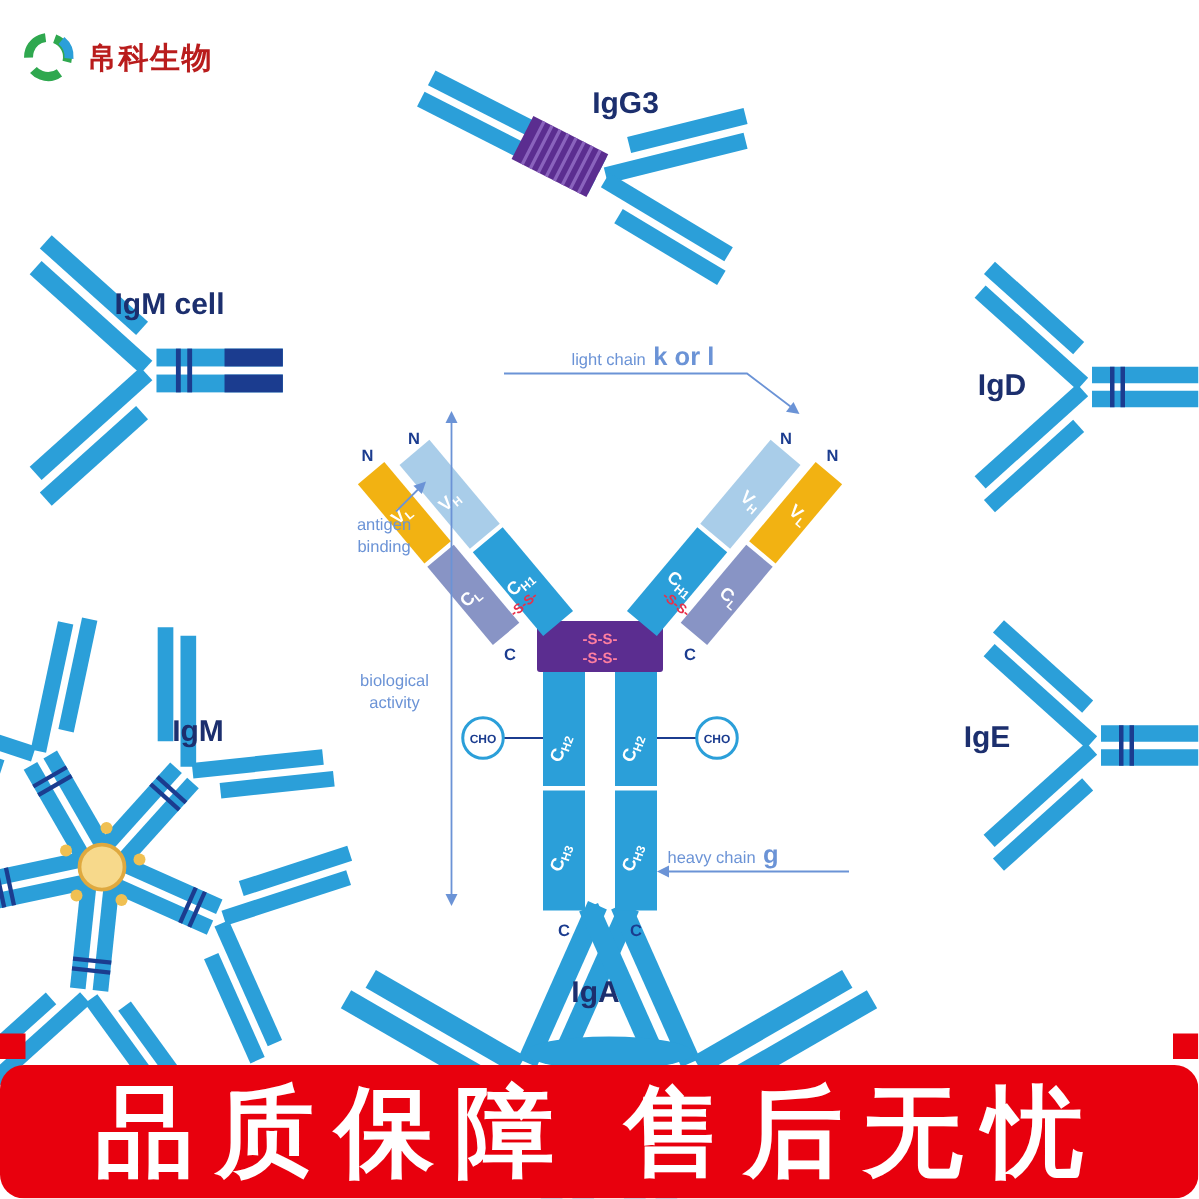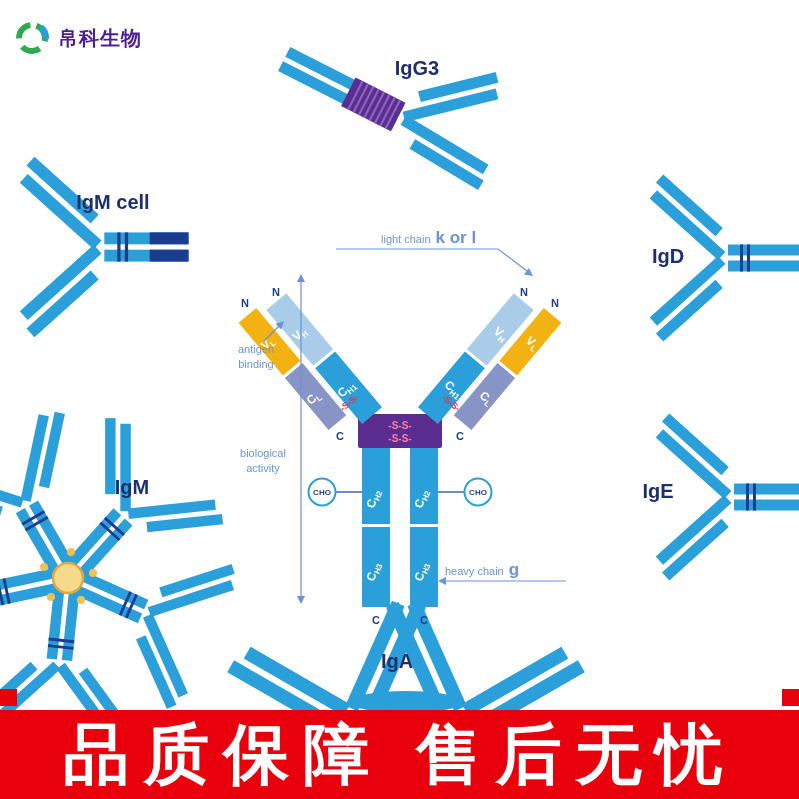--- a/index.html
+++ b/index.html
@@ -4,26 +4,26 @@
 <style>
   html,body { margin:0; padding:0; background:#ffffff; }
   .stage {
     position:relative; width:799px; height:799px; background:#ffffff;
     overflow:hidden; font-family:"Liberation Sans", sans-serif;
   }
   .scene { position:absolute; top:0; left:0; }
 
   
   .logo { position:absolute; top:18px; left:12px; display:flex; align-items:center; gap:6px; }
-  .logo-text { font-size:20px; font-weight:bold; color:#4c1d95; letter-spacing:1px; }
+  .logo-text { font-size:20px; font-weight:bold; color:#b91c1c; letter-spacing:1px; }
 
   
   .banner {
     position:absolute; left:0; right:0; top:710px; bottom:0;
-    background:#e8000d; display:flex; align-items:center; justify-content:center;
+    background:#e8000d; display:flex; align-items:center; justify-content:center;border-radius:16px;
   }
   .banner-text {
     color:#ffffff; font-size:66px; font-weight:bold; letter-spacing:14px; white-space:nowrap;
   }
   .sq { position:absolute; width:17px; height:17px; background:#e8000d; top:689px; }
   .sq-l { left:0; }
   .sq-r { right:0; }
 
   
   text { font-family:"Liberation Sans", sans-serif; }

